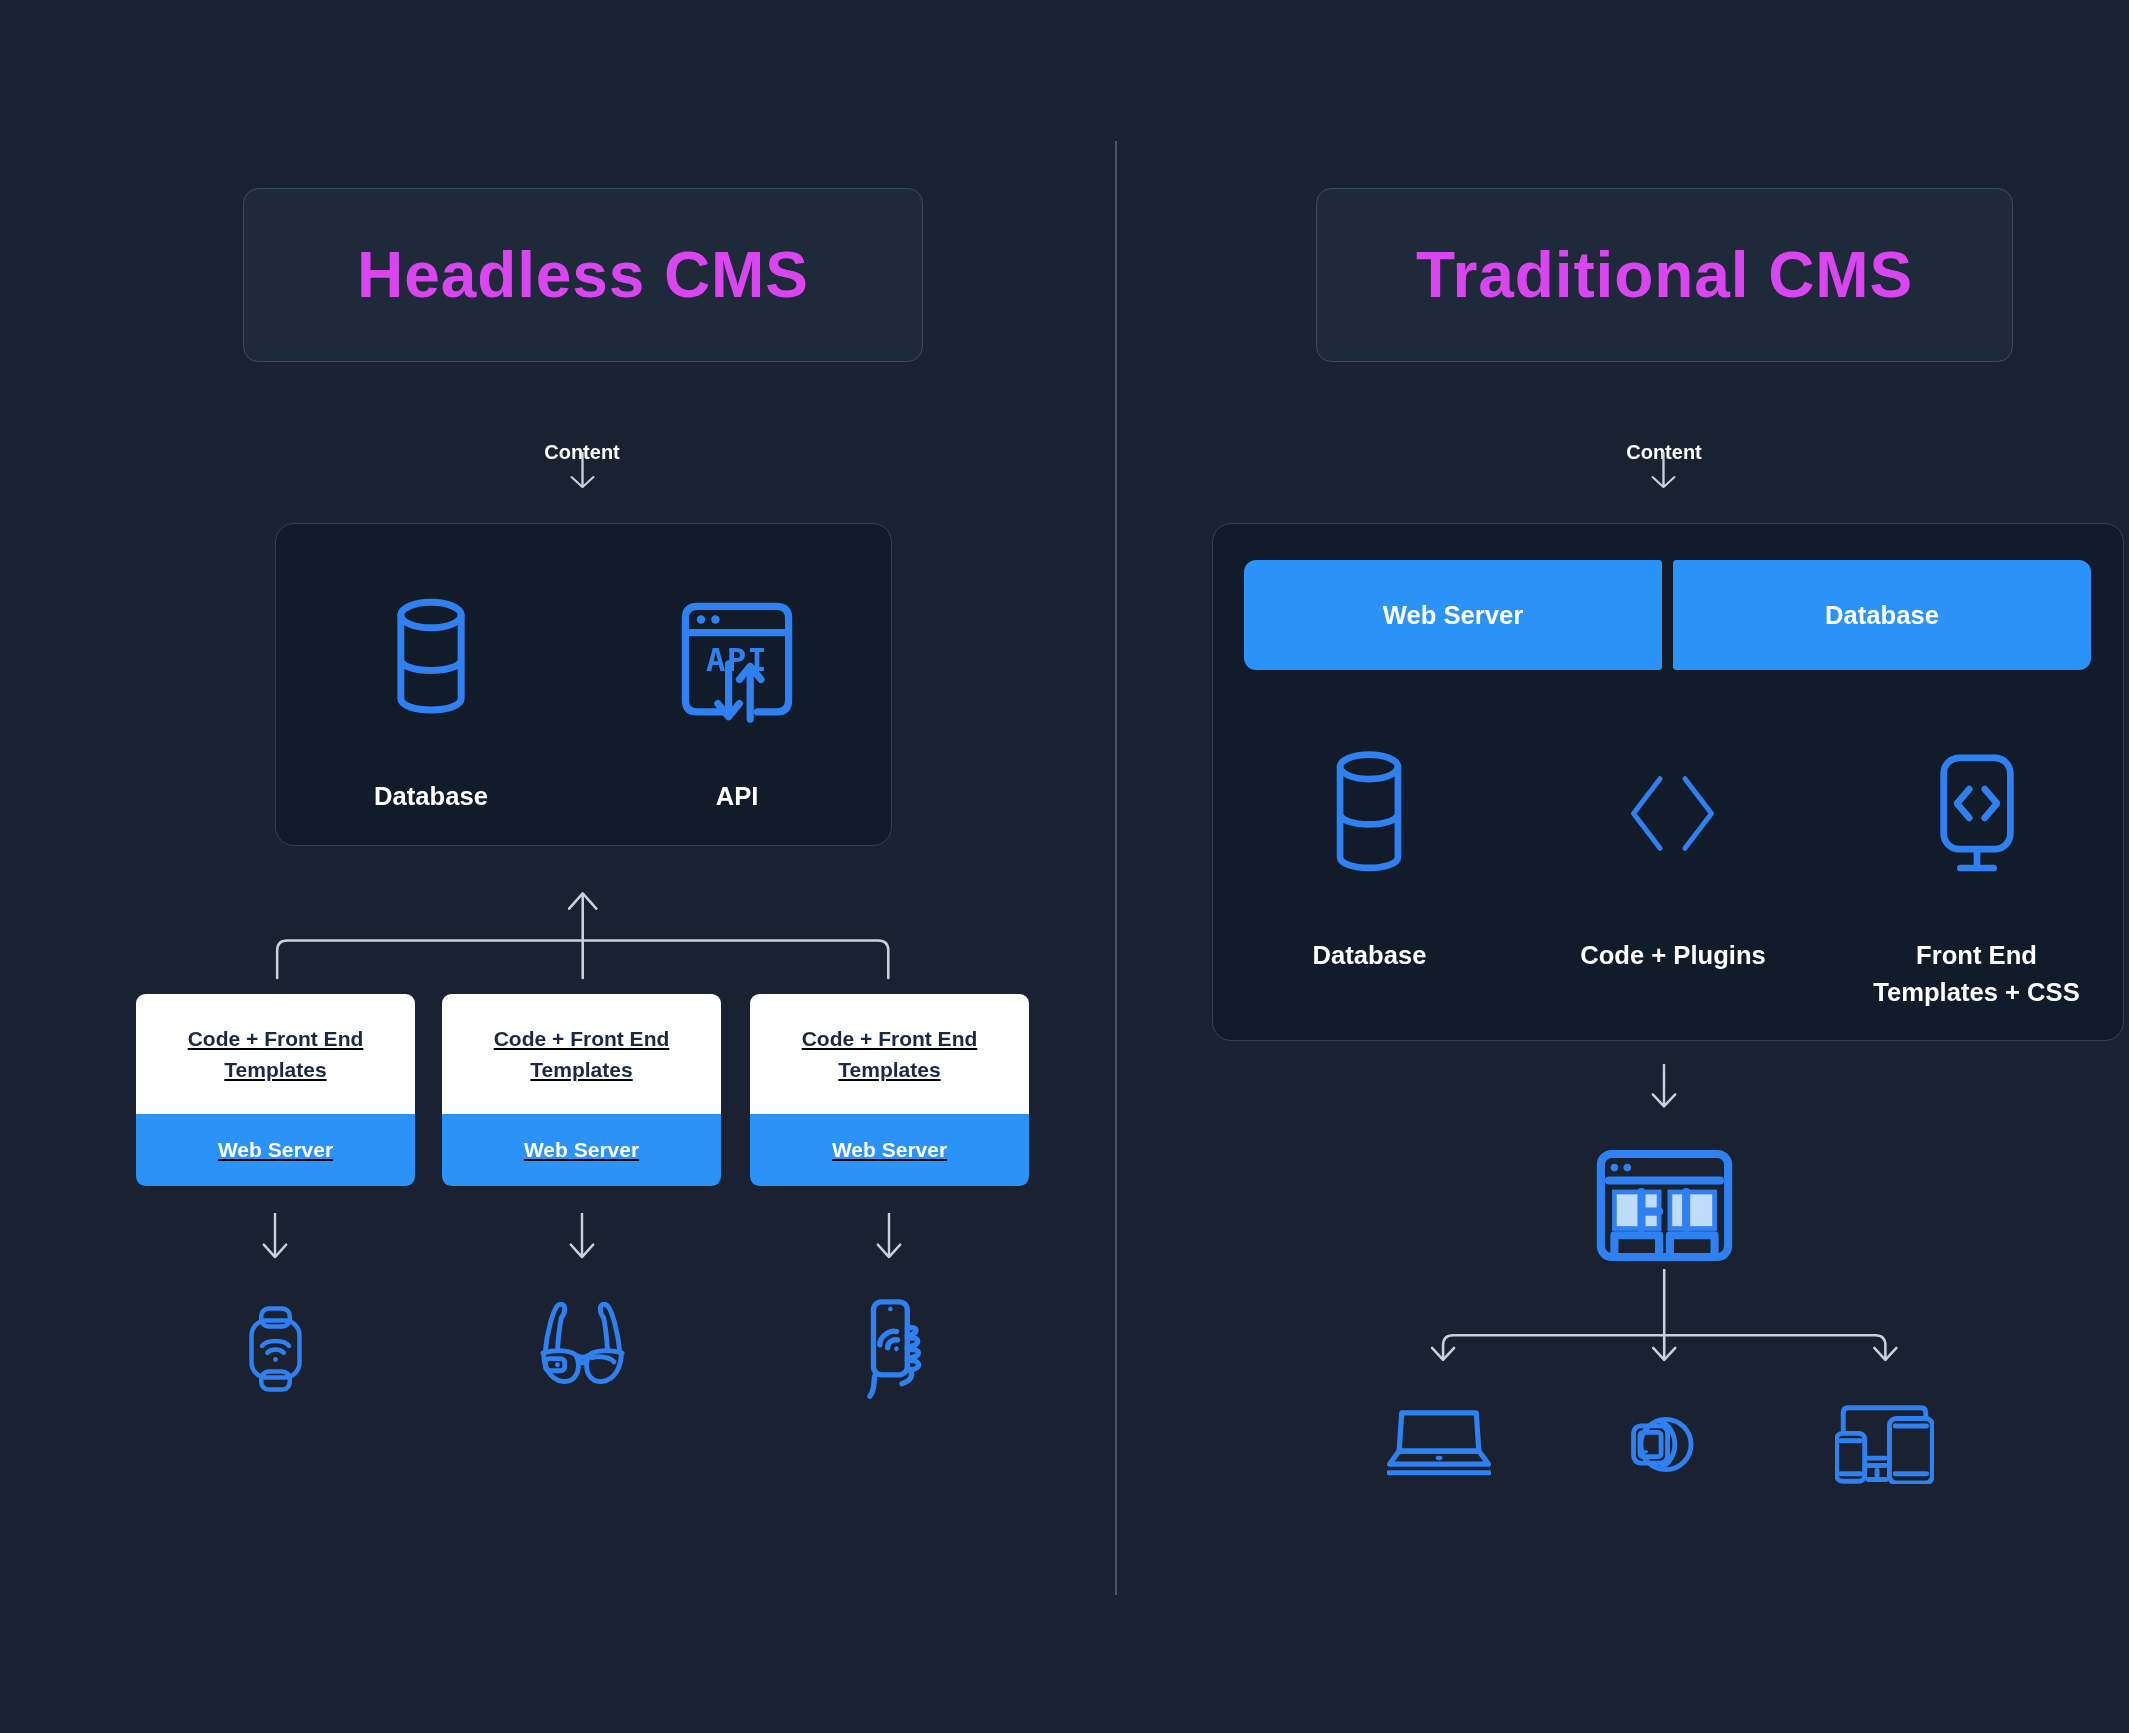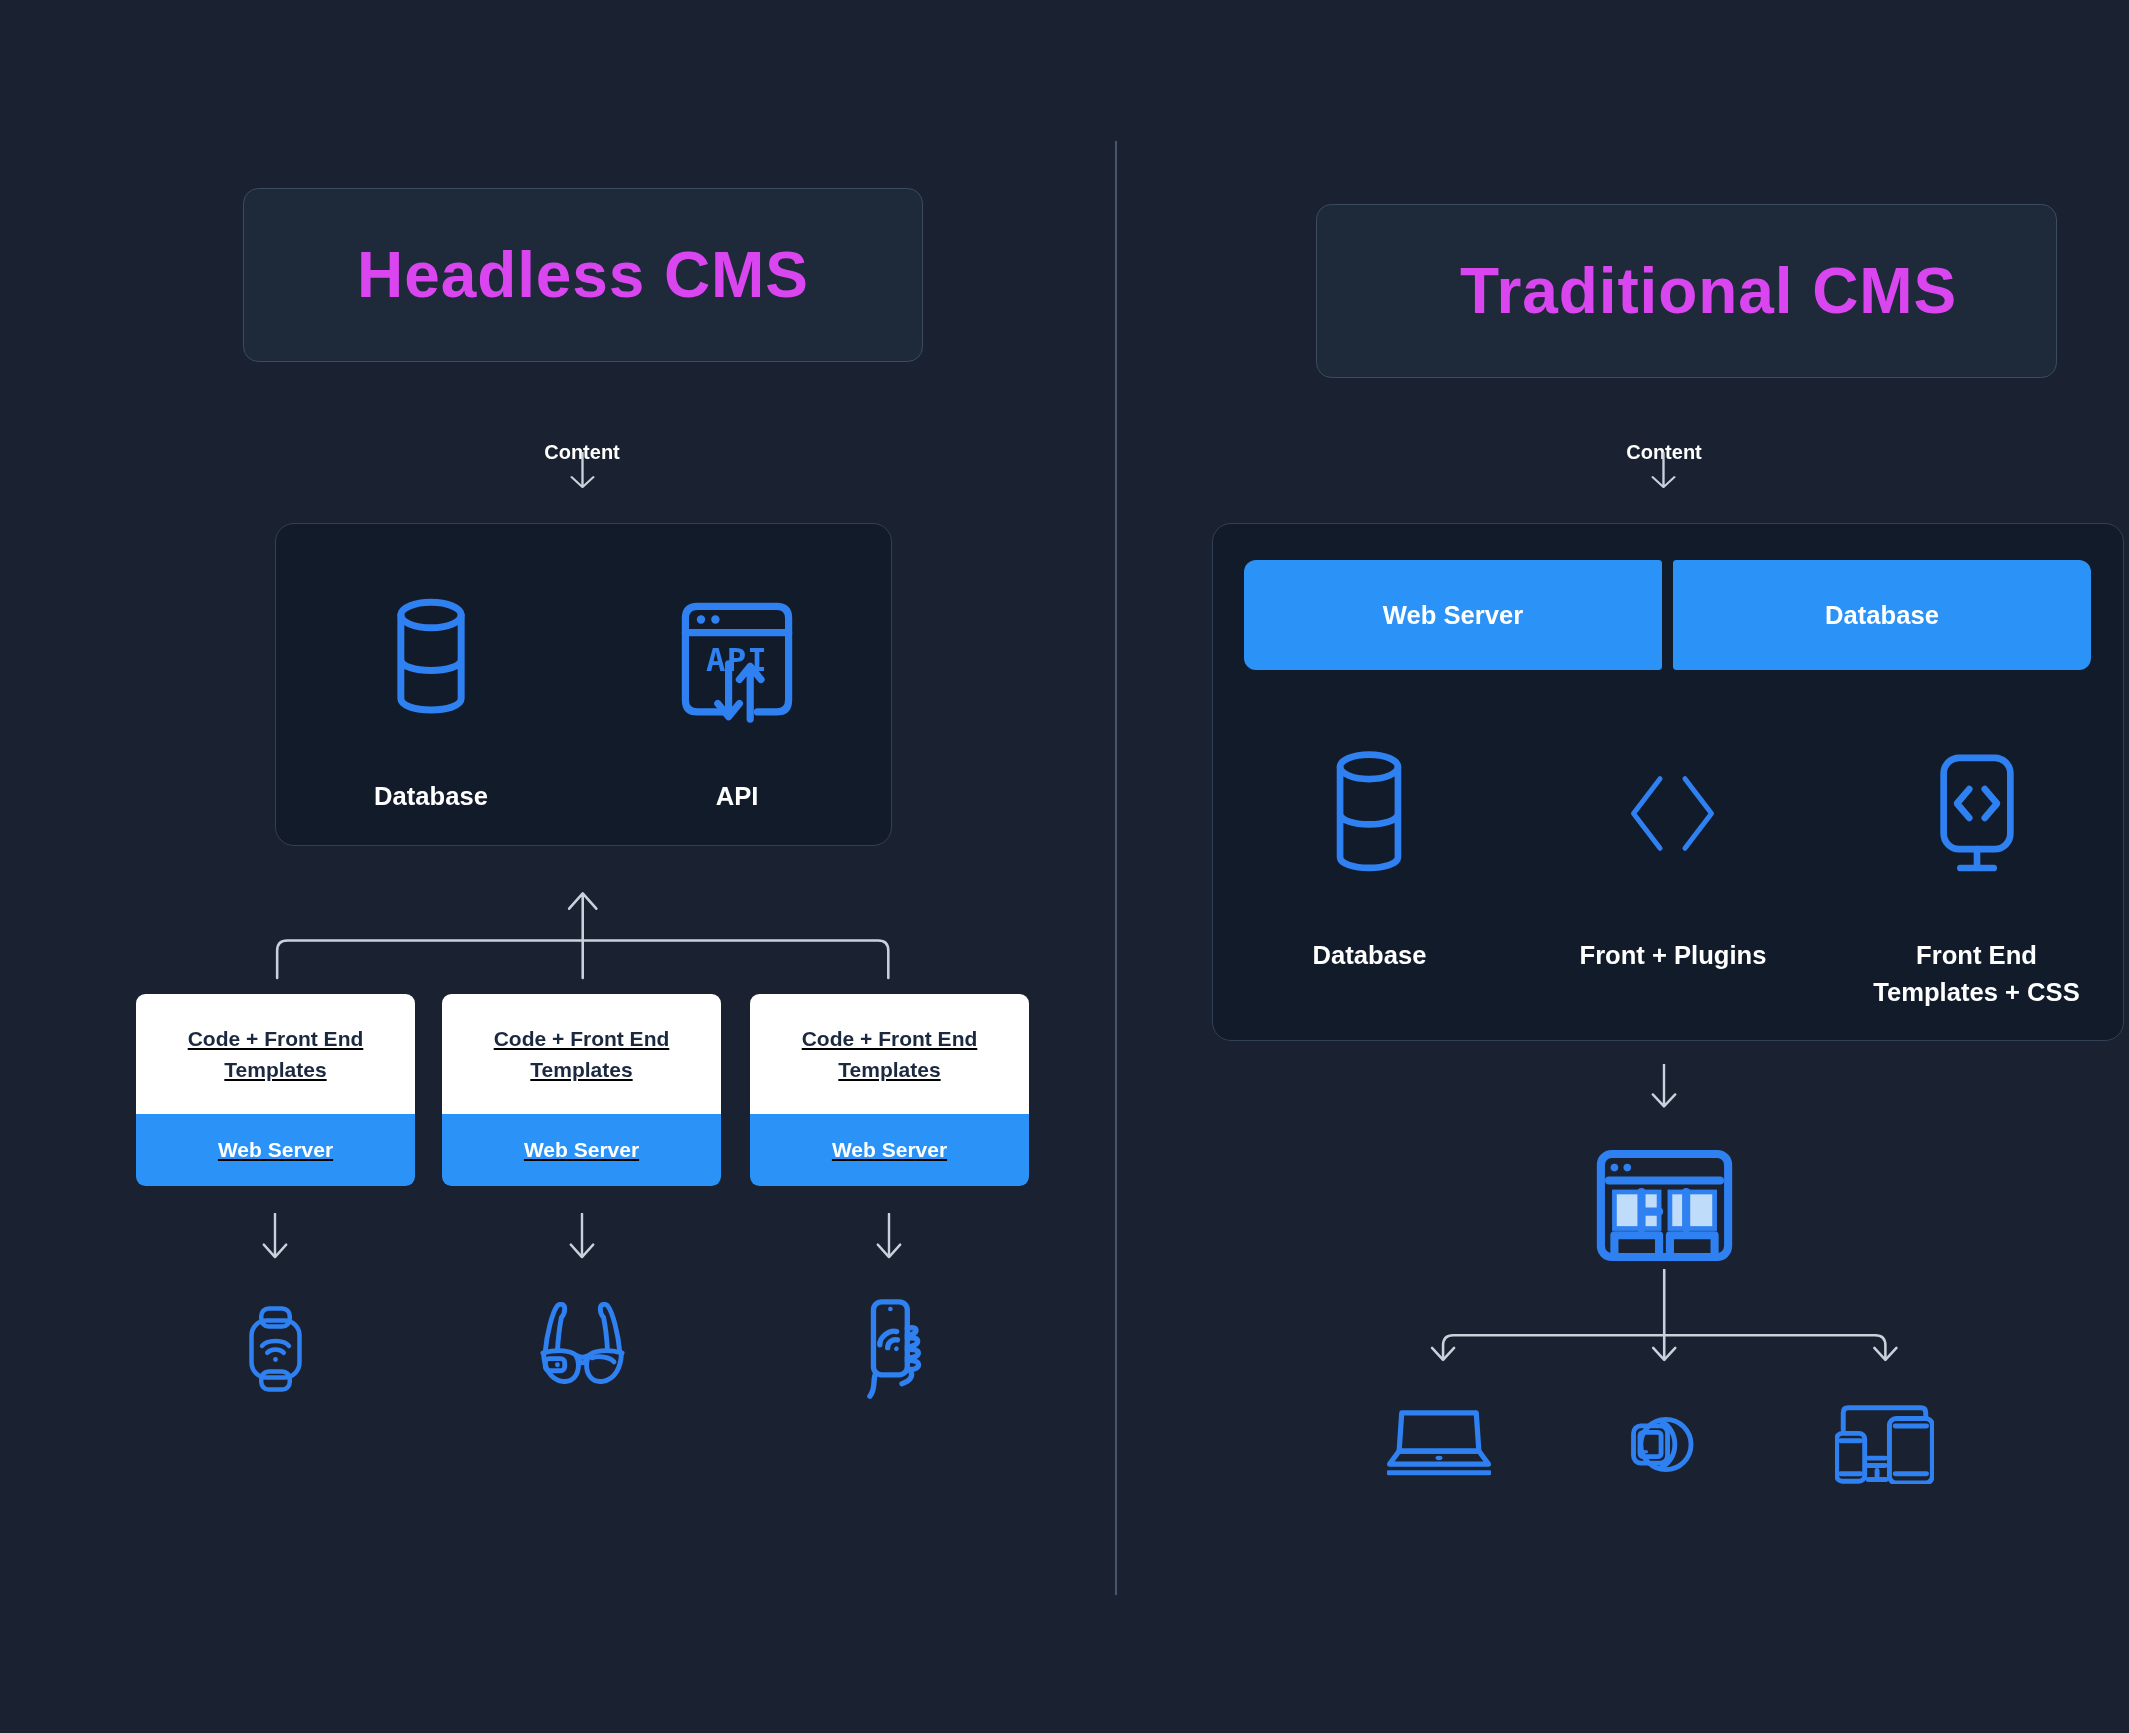--- a/index.html
+++ b/index.html
@@ -123,21 +123,21 @@
   <circle class="fl" cx="51" cy="12" r="2.6"></circle>
   <g transform="rotate(-38 51 48)">
     <path class="st" stroke-width="4.5" d="M39,44 C44,37 58,37 63,44 M44,52 C47.5,47.5 54.5,47.5 58,52"></path>
     <circle class="fl" cx="51" cy="59" r="2.6"></circle>
   </g>
   <path class="st" stroke-width="5" d="M70,34 C82,30 84,40 70,42 M70,45 C85,42 86,53 70,55 M70,58 C86,55 87,67 70,67 M70,70 C87,68 86,81 72,80"></path>
   <path class="st" stroke-width="5" d="M72,80 C78,86 74,93 64,96"></path>
   <path class="st" stroke-width="5" d="M28,110 C35,101 31,92 34,86"></path>
 </svg>
 
-<div class="abs titlebox" style="left:1316px;top:204px;width:695px;height:172px;padding-left:44px;">
+<div class="abs titlebox" style="left:1316px;top:188px;width:695px;height:172px;">
   <span>Traditional CMS</span>
 </div>
 
 <div class="abs lbl content-lbl" style="left:1536px;top:412px;width:256px;">Content</div>
 
 <svg class="abs" style="left:1648px;top:452px;" width="31" height="43" viewBox="0 0 80 130" preserveAspectRatio="none">
   <path class="ar" d="M40,2 V104 M12,76 L40,106 L68,76"></path>
 </svg>
 
 <div class="abs panel" style="left:1212px;top:523px;width:910px;height:516px;"></div>
@@ -156,21 +156,21 @@
 </svg>
 
 <svg class="abs" style="left:1918px;top:749px;" width="118" height="129" viewBox="0 0 100 116">
   <rect class="st" x="20" y="8" width="60" height="82" rx="14" stroke-width="7"></rect>
   <path class="st" stroke-width="5.5" d="M43,36 L32,49 L43,62 M57,36 L68,49 L57,62"></path>
   <path class="st" stroke-width="7" d="M50,90 V104"></path>
   <path class="st" stroke-width="9" d="M35,107 H65"></path>
 </svg>
 
 <div class="abs lbl stack-lbl" style="left:1263px;top:937px;width:213px;">Database</div>
-<div class="abs lbl stack-lbl" style="left:1524px;top:937px;width:298px;">Front + Plugins</div>
+<div class="abs lbl stack-lbl" style="left:1524px;top:937px;width:298px;">Code + Plugins</div>
 <div class="abs lbl stack-lbl" style="left:1806px;top:937px;width:341px;">
   <div>Front End</div>
   <div>Templates + CSS</div>
 </div>
 
 <svg class="abs" style="left:1648px;top:1064px;" width="32" height="52" viewBox="0 0 80 130" preserveAspectRatio="none">
   <path class="ar" d="M40,2 V104 M12,76 L40,106 L68,76"></path>
 </svg>
 
 <svg class="abs" style="left:1594px;top:1150px;" width="141" height="111" viewBox="0 0 100 82">

